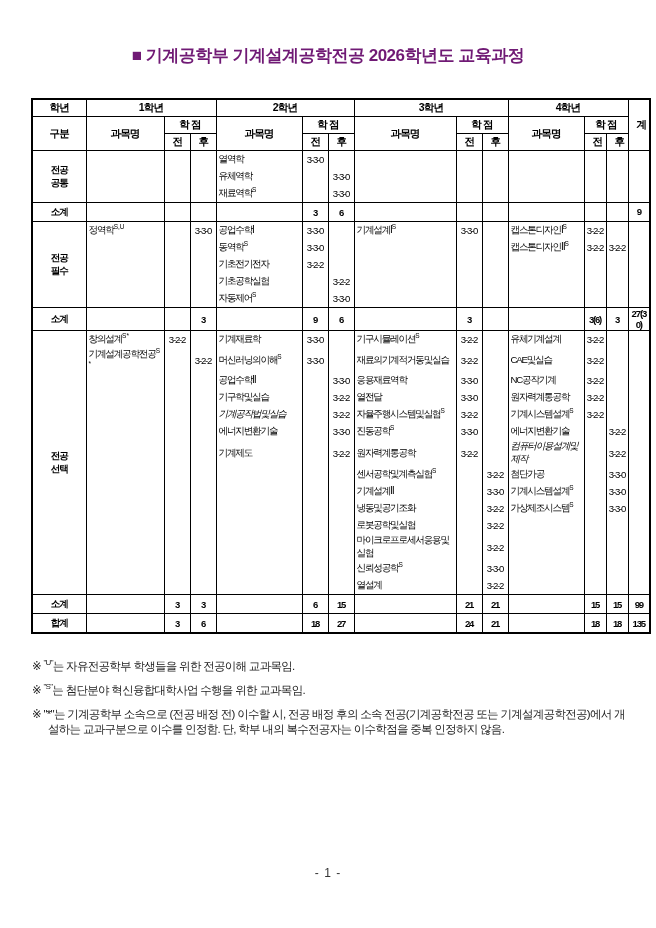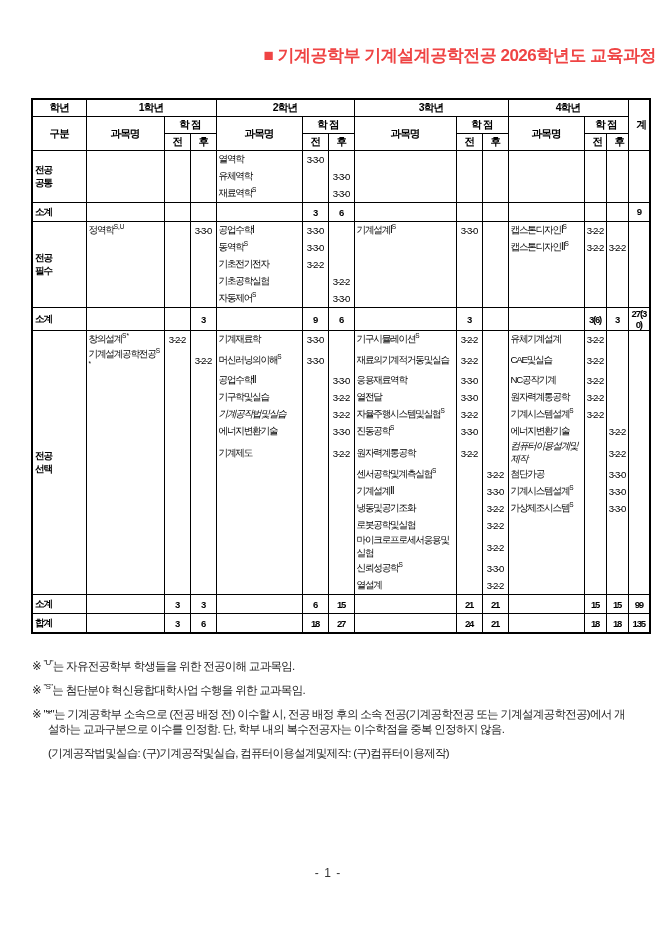--- a/index.html
+++ b/index.html
@@ -2,38 +2,38 @@
 <html style="--red: #e8362d;"><head>
 <meta charset="utf-8">
 <style>
   html,body{margin:0;padding:0;}
   body{
     width:656px;height:928px;background:#ffffff;position:relative;
     font-family:"Liberation Sans","DejaVu Sans",sans-serif;color:#111;
     overflow:hidden;
   }
   .title{
-    text-align:right;margin:44px 0 0 0;font-size:17px;font-weight:bold;
-    letter-spacing:-0.5px;color:#ef4444;
+    text-align:center;margin:44px 0 0 0;font-size:17px;font-weight:bold;
+    letter-spacing:-0.5px;color:#701a75;
   }
   table.curr{
     border-collapse:collapse;table-layout:fixed;width:618px;
     margin:31px 0 0 31px;border:2px solid #000;
   }
   table.curr th{
     border:1px solid #000;font-size:10.5px;font-weight:bold;
     padding:1px 8px;height:14px;letter-spacing:-0.8px;text-align:center;color:#000;
   }
   table.curr td{
     border-left:1px solid #000;padding:0 2px;height:17px;
     font-size:9.6px;letter-spacing:-1.2px;word-break:break-all;color:#000;
   }
   tr.hr > td{border-top:1px solid #000;}
   td.cat{
-    text-align:left;vertical-align:middle;font-weight:bold;
+    text-align:center;vertical-align:middle;font-weight:bold;
     font-size:10.2px;letter-spacing:-0.8px;padding:0;
   }
   td.name{padding:0 1px 0 3px;vertical-align:middle;}
   td.credit{
     text-align:center;padding:0;font-size:8.8px;letter-spacing:-0.5px;
     vertical-align:middle;
   }
   td.totalcol{text-align:center;font-size:9.5px;letter-spacing:-0.3px;vertical-align:middle;line-height:1.15;}
   tr.sub td, tr.grand td{font-weight:bold;height:18px;}
   tr.sub td.credit, tr.grand td.credit{font-size:9.5px;}
@@ -493,16 +493,15 @@
         <td class="credit">18</td>
         <td class="totalcol">135</td>
       </tr>
     </tbody>
 </table>
 
 <div class="footnotes" id="footnotes">
     <div class="fn"><span>※ </span><sup>"U"</sup><span>는 자유전공학부 학생들을 위한 전공이해 교과목임.</span></div>
     <div class="fn"><span>※ </span><sup>"S"</sup><span>는 첨단분야 혁신융합대학사업 수행을 위한 교과목임.</span></div>
     <div class="fn"><span>※ </span><span>"*"는 기계공학부 소속으로 (전공 배정 전) 이수할 시, 전공 배정 후의 소속 전공(기계공학전공 또는 기계설계공학전공)에서 개설하는 교과구분으로 이수를 인정함. 단, 학부 내의 복수전공자는 이수학점을 중복 인정하지 않음.</span></div>
-    <div class="fn indent"><span>(기계공작법및실습: (구)기계공작및실습, 컴퓨터이용설계및제작: (구)컴퓨터이용제작)</span></div>
   </div>
 
 <div class="pagenum">- 1 -</div>
 
 </body></html>

